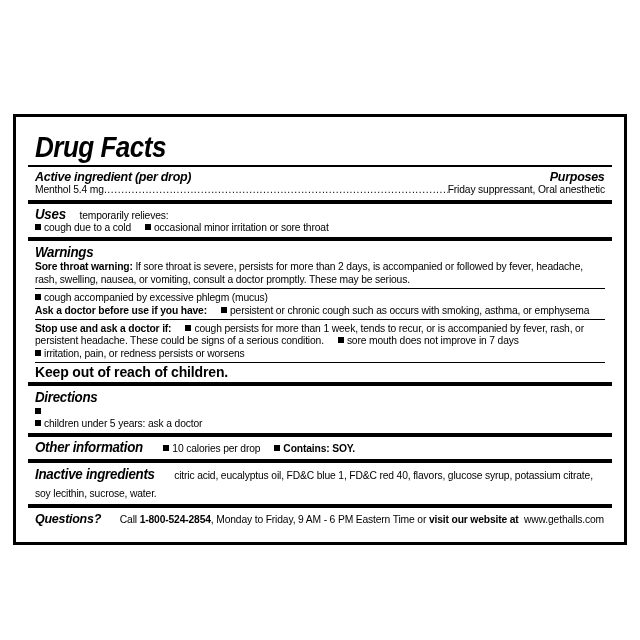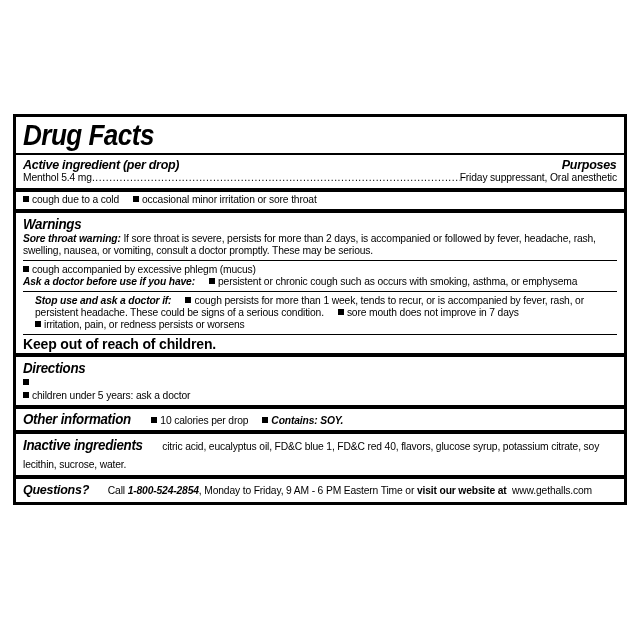--- a/index.html
+++ b/index.html
@@ -13,29 +13,29 @@
     -webkit-font-smoothing: antialiased;
   }
 
   #label-wrap {
     position: absolute;
     left: 13px;
     top: 114px;
     width: 614px;
     background: #ffffff;
     border: 3px solid #000000;
-    padding: 0;
+    padding: 12px;
   }
   .body-txt {
     font-size: 10.3px;
     line-height: 12.4px;
     letter-spacing: -0.15px;
     color: #000;
   }
-  .b { font-weight: bold; font-style: italic; }
+  .b { font-weight: bold; }
   .bi { font-weight: bold; }
 
   
   .bullet {
     display: inline-block;
     width: 6px;
     height: 6px;
     background: #000;
     margin-right: 3px;
     vertical-align: 1px;
@@ -146,20 +146,25 @@
     </div>
     <div class="dots-row">
       <span>Menthol 5.4 mg</span>
       <span class="dots-fill">...................................................................................................................................................</span>
       <span>Friday suppressant, Oral anesthetic</span>
     </div>
   </div>
 
   <div class="rule-thick"></div>
   <div class="sec">
+    <div class="inline-head-row">
+      <span class="head-it">Uses</span>
+      <span class="gap"></span>
+      <span class="body-txt">temporarily relieves:</span>
+    </div>
     <div class="body-txt">
       <span class="bullet"></span><span>cough due to a cold</span><span class="bullet-gap"></span><span class="bullet"></span><span>occasional minor irritation or sore throat</span>
     </div>
   </div>
 
   <div class="rule-thick"></div>
   <div class="sec" style="padding-bottom:2px;">
     <div class="head-it">Warnings</div>
     <div class="body-txt">
       <span class="b">Sore throat warning:</span>
@@ -171,21 +176,21 @@
   <div class="sec" style="padding-top:3px;padding-bottom:2px;">
     <div class="body-txt">
       <span class="bullet"></span><span>cough accompanied by excessive phlegm (mucus)</span>
     </div>
     <div class="body-txt">
       <span class="b">Ask a doctor before use if you have:</span><span class="bullet-gap"></span><span class="bullet"></span><span>persistent or chronic cough such as occurs with smoking, asthma, or emphysema</span>
     </div>
   </div>
 
   <div class="rule-thin" style="margin:0 7px;"></div>
-  <div class="sec" style="padding-top:3px;padding-bottom:2px;margin-left:12px;">
+  <div class="sec" style="padding-top:3px;padding-bottom:2px;">
     <div class="body-txt">
       <span class="b">Stop use and ask a doctor if:</span><span class="bullet-gap"></span><span class="bullet"></span><span>cough persists for more than 1 week, tends to recur, or is accompanied by fever, rash, or persistent headache. These could be signs of a serious condition.</span><span class="bullet-gap"></span><span class="bullet"></span><span>sore mouth does not improve in 7 days</span>
     </div>
     <div class="body-txt">
       <span class="bullet"></span><span>irritation, pain, or redness persists or worsens</span>
     </div>
   </div>
 
   <div class="rule-thin" style="margin:0 7px;"></div>
   <div class="sec" style="padding-top:3px;padding-bottom:3px;">

